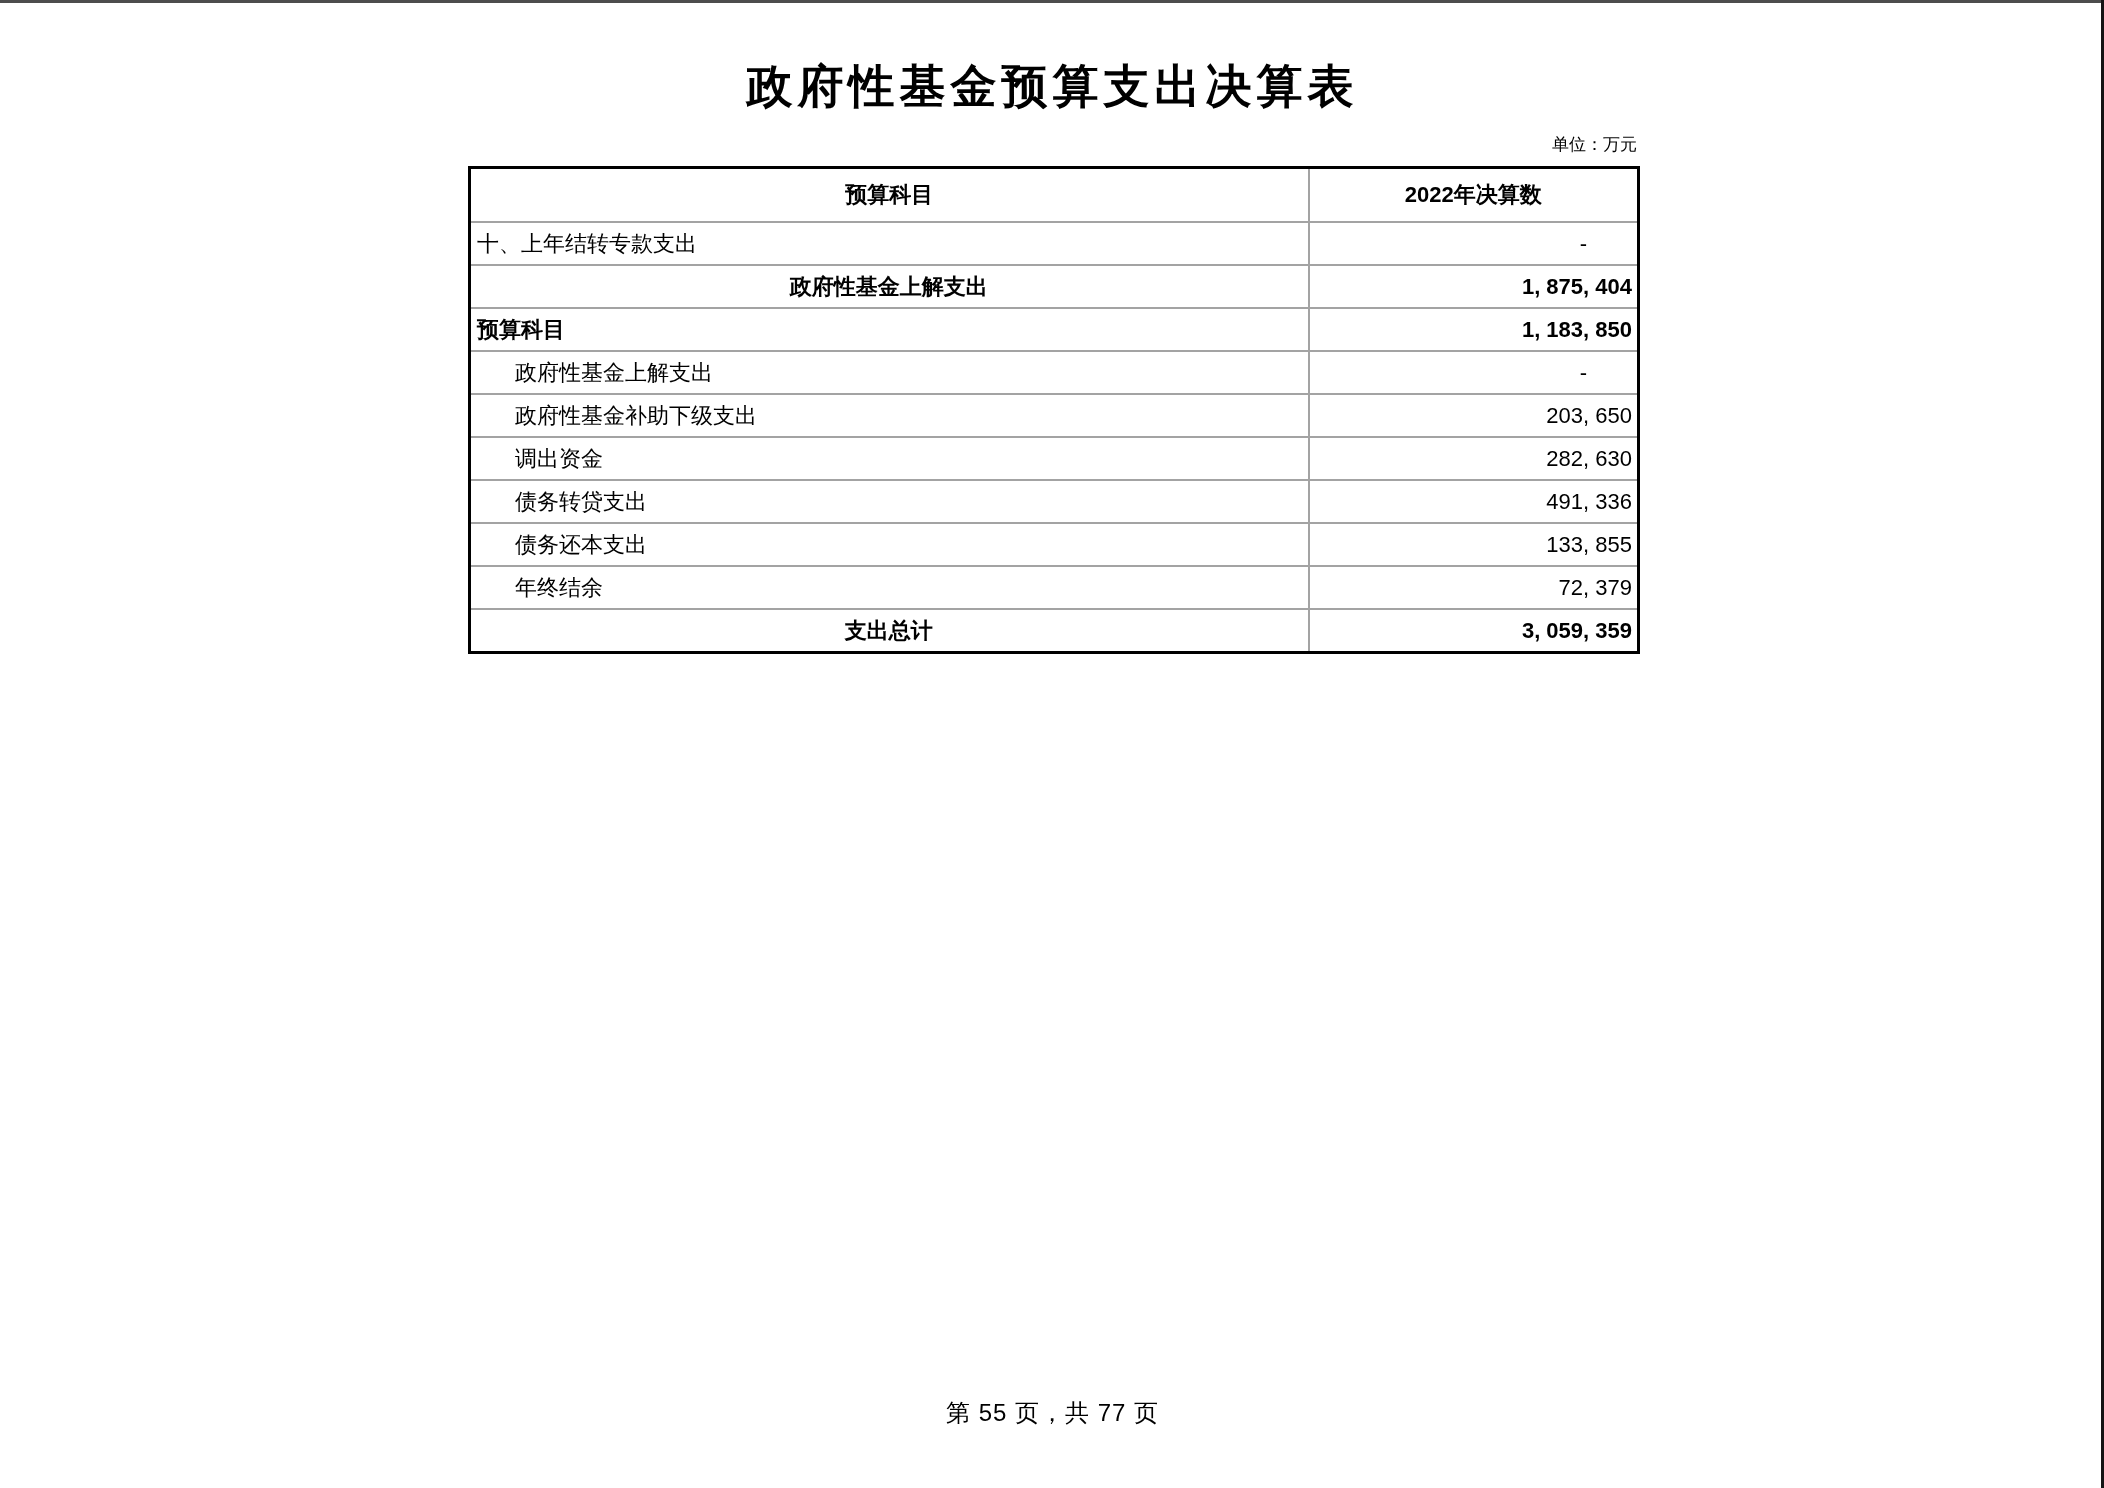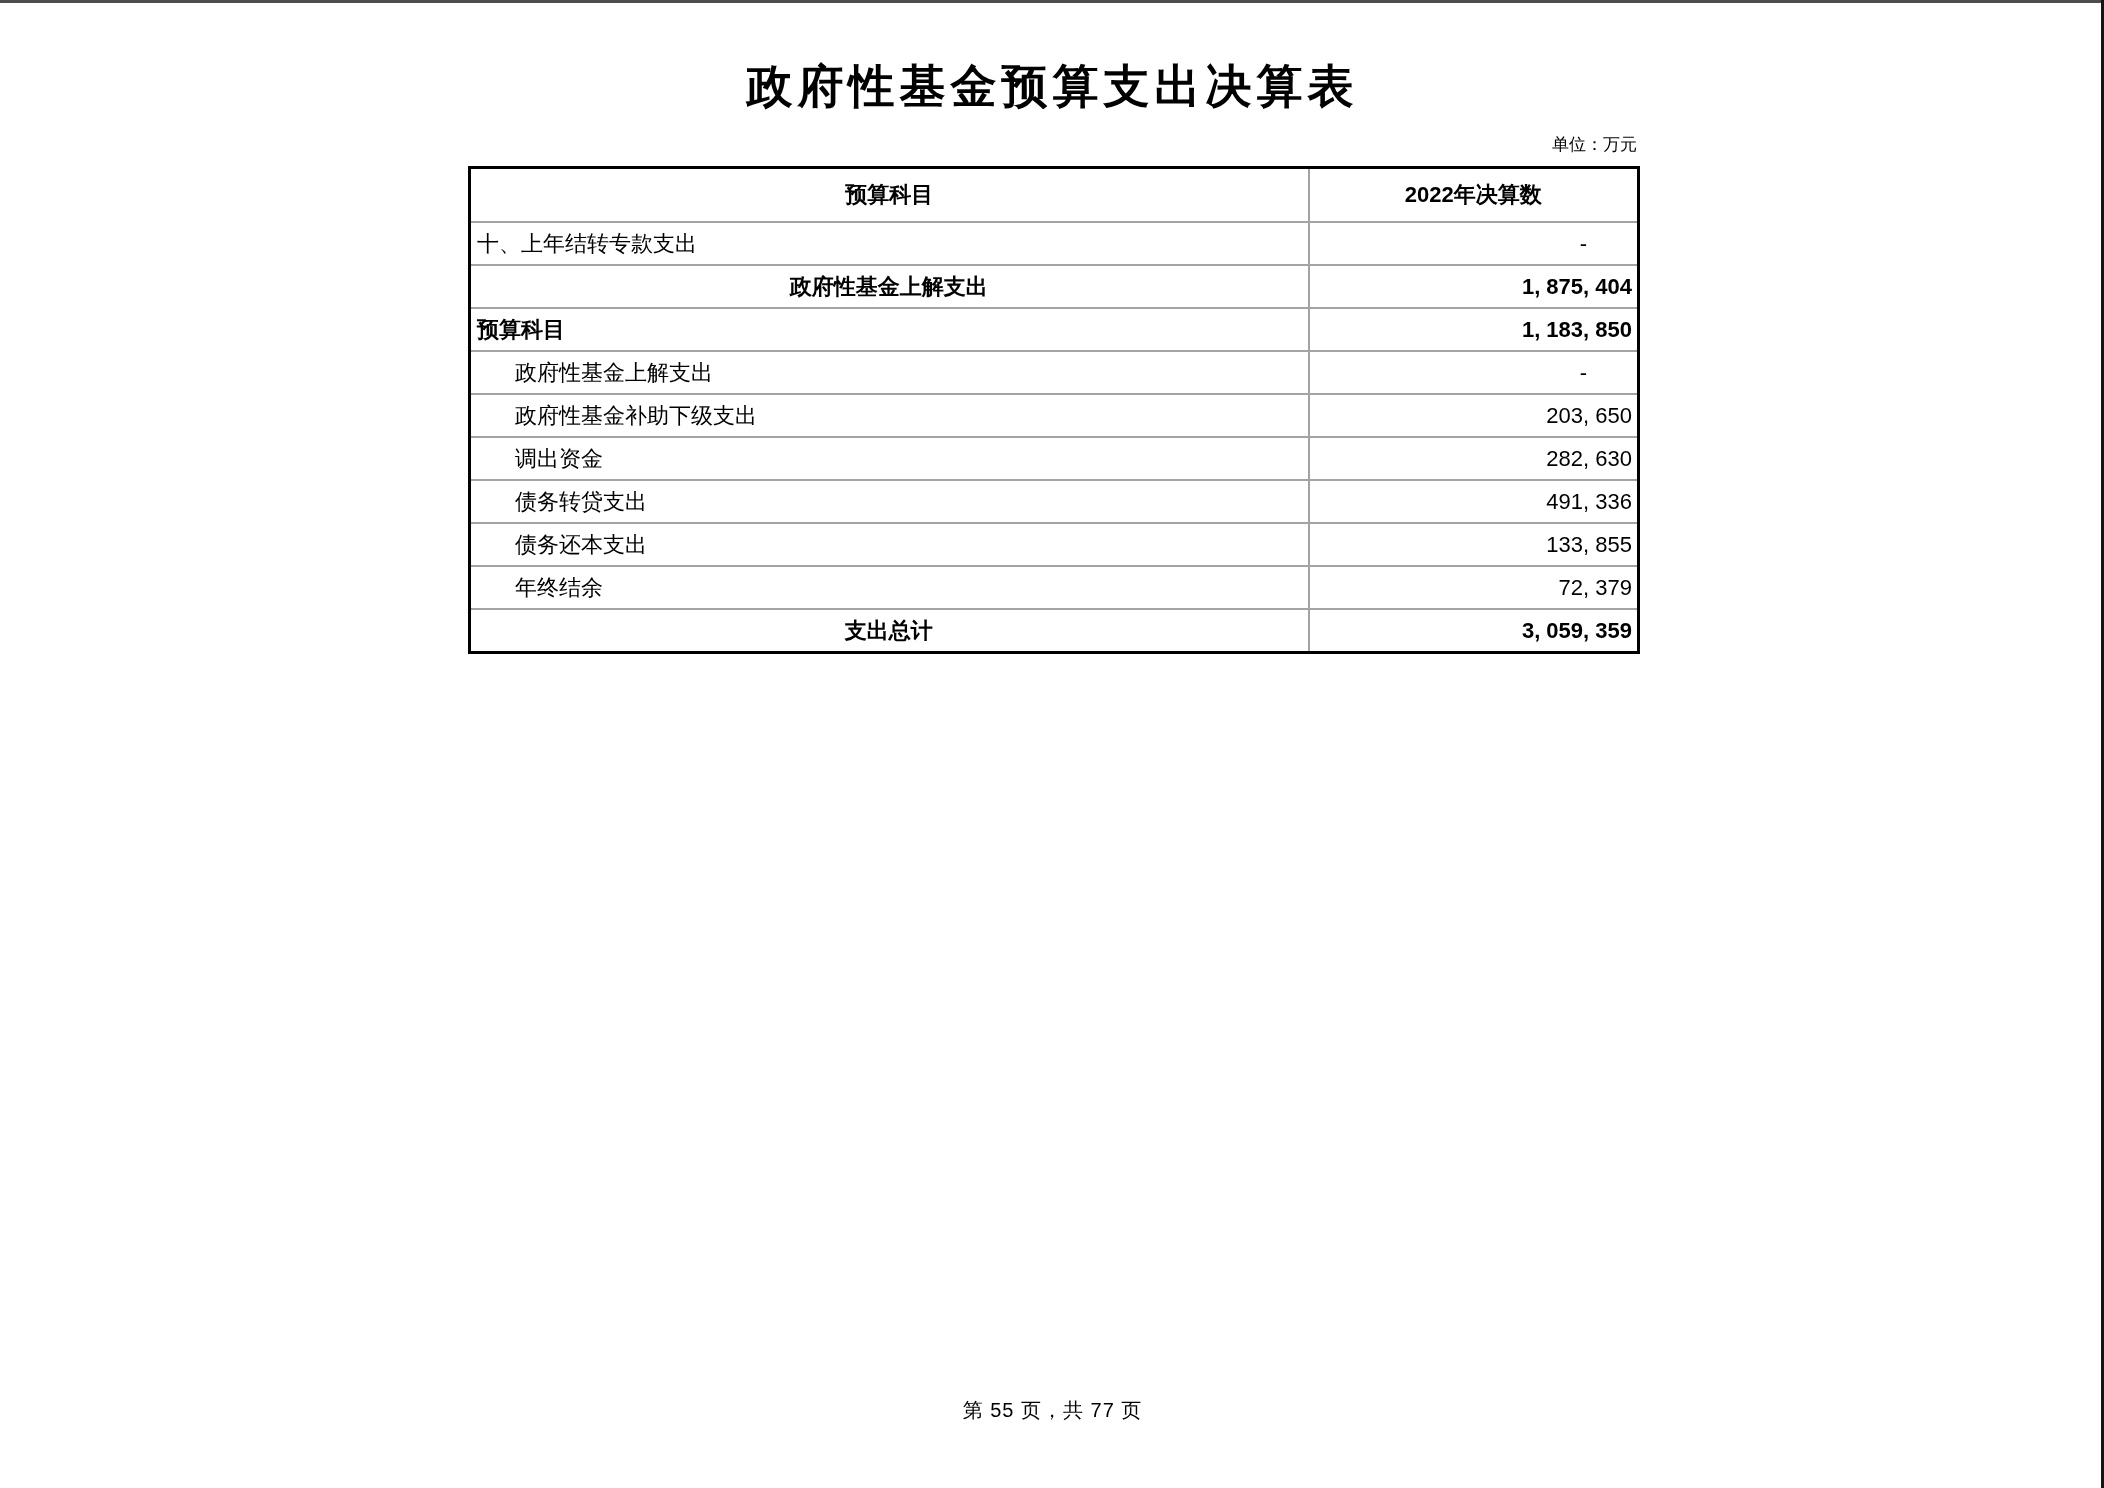--- a/index.html
+++ b/index.html
@@ -53,21 +53,21 @@
   table.budget td { height: 39px; }
   td.row-label { text-align: left; padding-left: 6px; }
   td.row-label.indent { padding-left: 44px; }
   td.row-label.center { text-align: center; padding-left: 0; }
   td.row-value { text-align: right; padding-right: 5px; }
   td.row-value.dash { padding-right: 50px; }
   tr.bold td { font-weight: bold; }
   .page-footer {
     position: absolute; top: 1397px; left: 468px; width: 1169px;
     text-align: center;
-    font-size: 20px;
+    font-size: 24px;
     letter-spacing: 1px;
   }
 </style>
 </head>
 <body>
 
 <div class="edge-top"></div>
 <div class="edge-right"></div>
 
 <div class="doc-title">政府性基金预算支出决算表</div>

